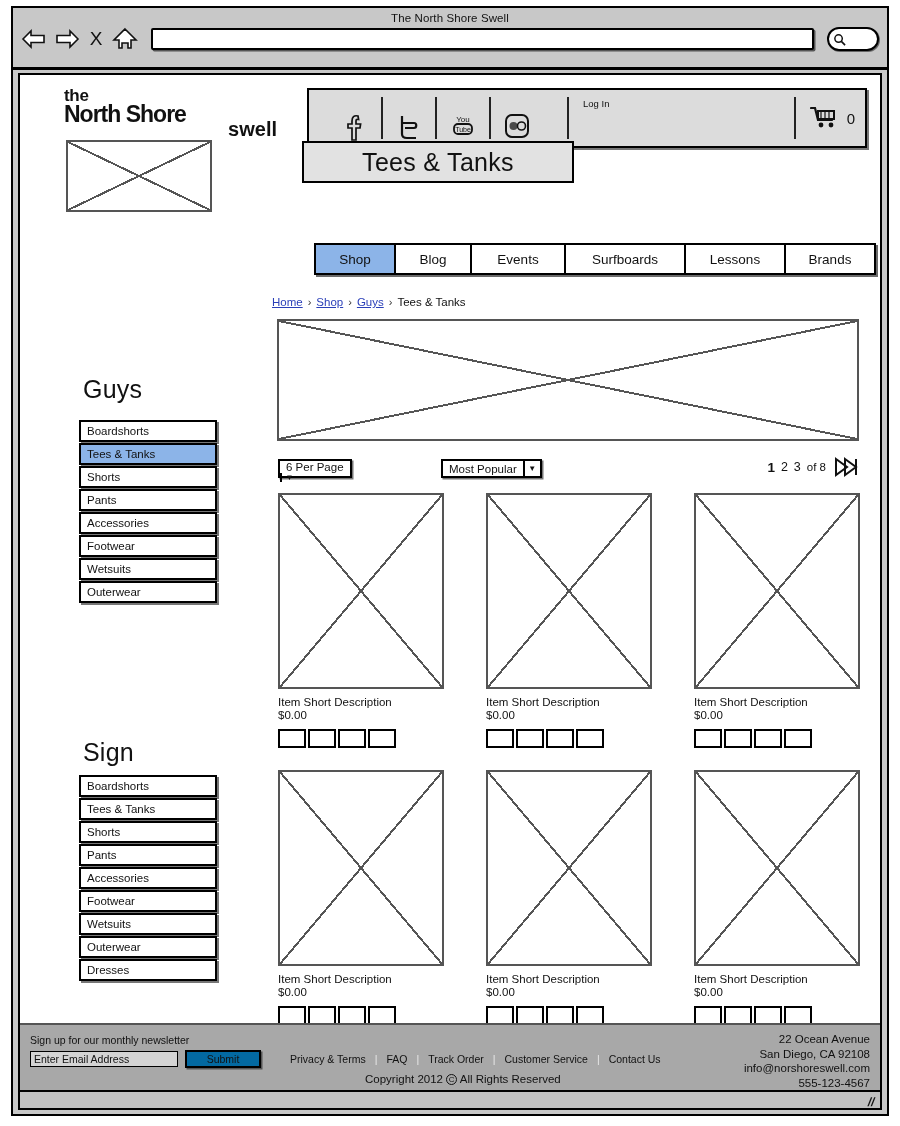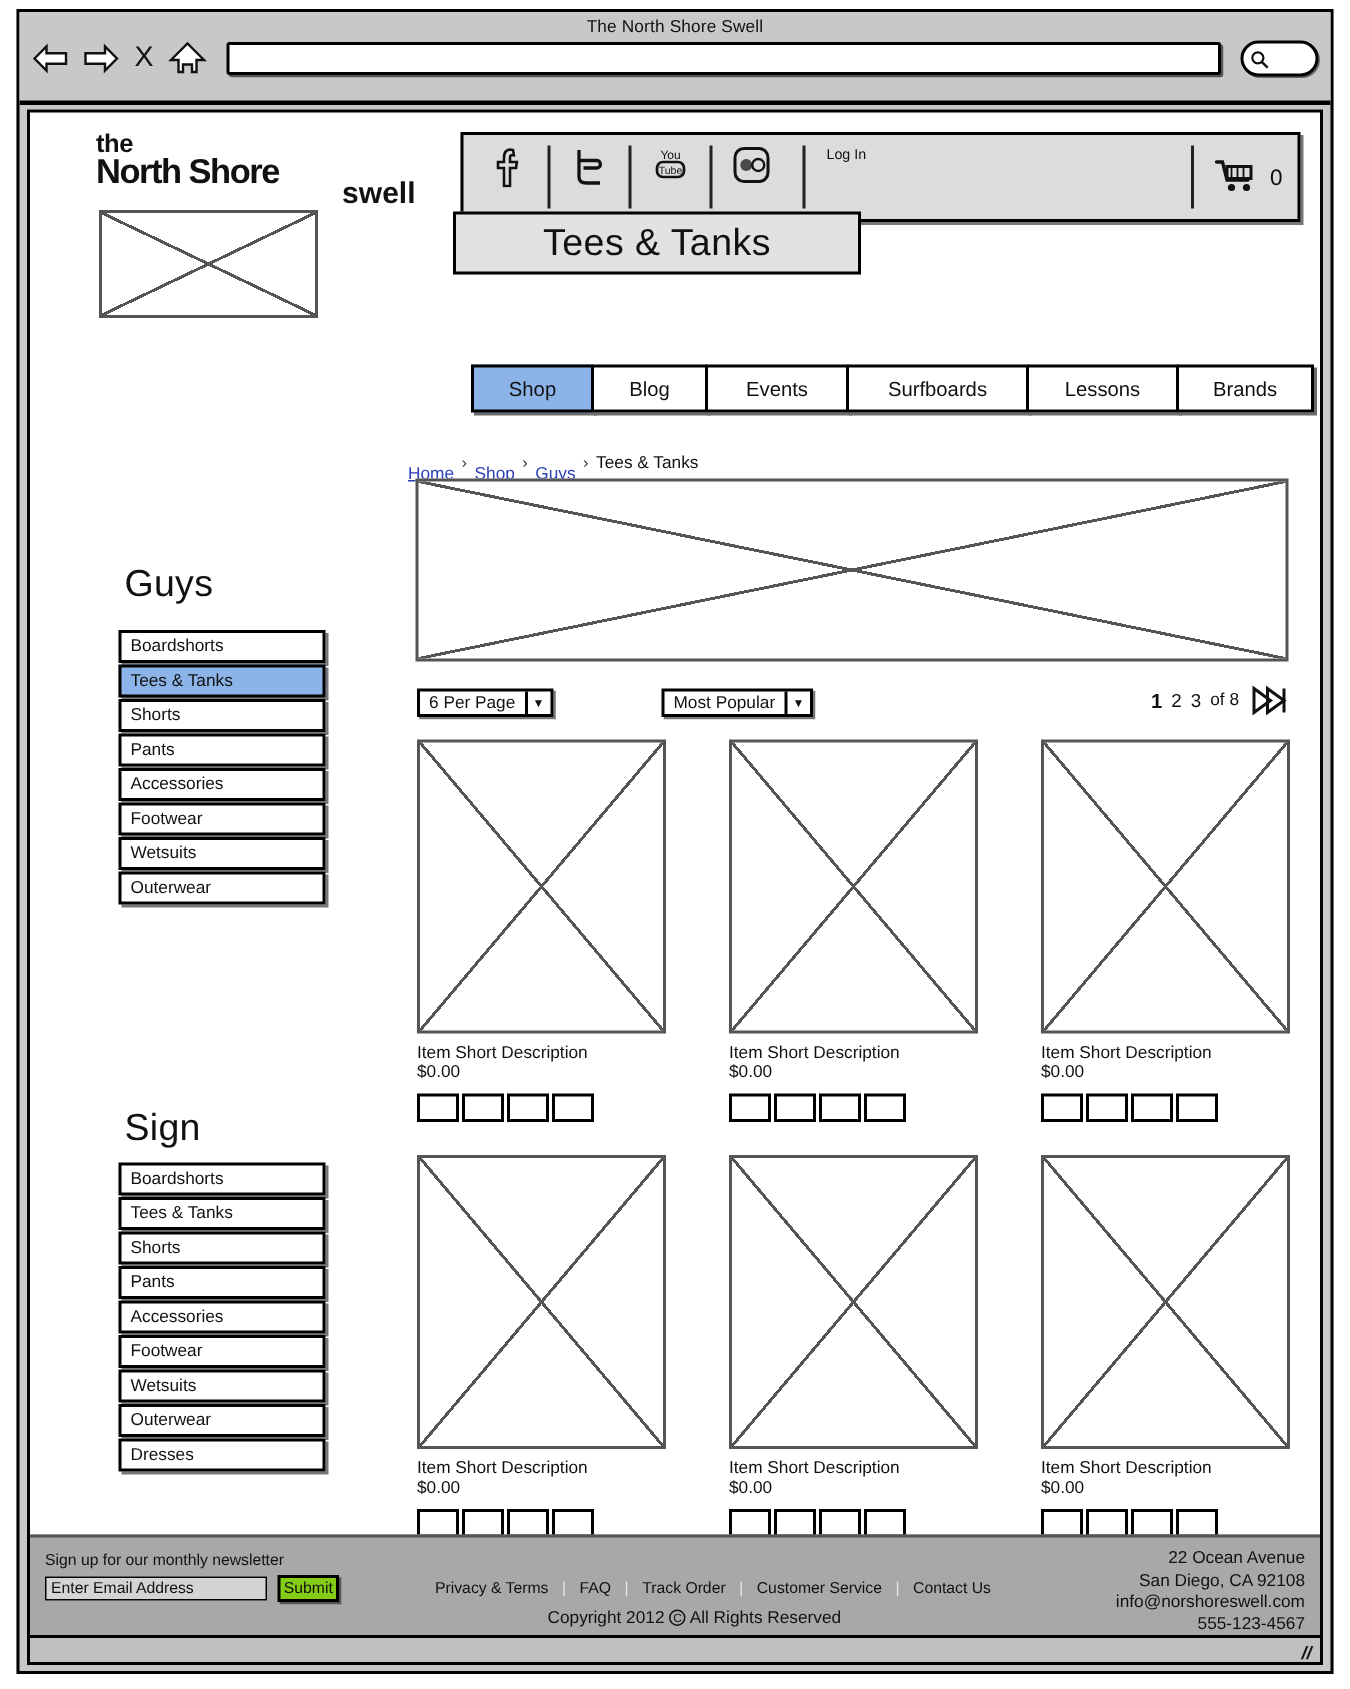--- a/index.html
+++ b/index.html
@@ -80,21 +80,21 @@
   .xbox::after {
     background: linear-gradient(to bottom left, transparent calc(50% - 1px), #555 calc(50% - 1px), #555 calc(50% + 1px), transparent calc(50% + 1px));
   }
 
   .util-bar {
     position: absolute; left: 287px; top: 13px; width: 560px; height: 60px;
     background: #dcdcdc; border: 2px solid #000;
     box-shadow: 2px 2px 0 #777;
     display: flex; align-items: stretch;
   }
-  .social-group { display: flex; align-items: flex-start; padding: 0 8px; }
+  .social-group { display: flex; align-items: flex-end; padding: 0 24px; }
   .social-ico {
     width: 44px; height: 40px; display: flex; align-items: center; justify-content: center;
   }
   .vline { width: 2px; background: #222; margin: 7px 4px; align-self: stretch; }
   .login-group { display: flex; align-items: center; padding-left: 10px; flex:1; }
   .login-label { font-size: 9.5px; margin-right: 8px; align-self: flex-start; margin-top: 8px; }
   .login-fields { display: flex; flex-direction: column; gap: 6px; padding-top: 6px; }
   .lf-row { display: flex; align-items: center; gap: 9px; }
   .lf-name { font-size: 11.5px; width: 62px; }
   .lf-input {
@@ -118,21 +118,21 @@
   .tab.w-events { width: 96px; }
   .tab.w-surf { width: 122px; }
   .tab.w-lessons { width: 102px; }
   .tab.w-brands { width: 92px; }
 
   
   .breadcrumb {
     position: absolute; left: 252px; top: 221px; font-size: 11.5px;
     display: flex; align-items: center; gap: 5px;
   }
-  .crumb-link { color: #2a3fb8; text-decoration: underline; margin-top: 14px; }
+  .crumb-link { color: #2a3fb8; text-decoration: underline; }
   .crumb-sep { color: #333; font-size: 11px; }
   .crumb-cur { color: #111; }
 
   
   .hero {
     position: absolute; left: 257px; top: 244px; width: 582px; height: 122px;
     border: 2px solid #555; background: #fff;
   }
   .hero-label {
     position: absolute; left: 282px; top: 66px; width: 272px; height: 42px;
@@ -146,21 +146,21 @@
   .dd {
     position: absolute; height: 19px; border: 2px solid #000; background: #fff;
     display: flex; align-items: stretch; font-size: 11.5px;
     box-shadow: 1.5px 1.5px 0 #777;
   }
   .dd .lbl { padding: 0 6px; display: flex; align-items: center; }
   .dd .arr {
     width: 17px; border-left: 2px solid #000; display: flex; align-items: center; justify-content: center;
     font-size: 8px;
   }
-  .dd-perpage { left: 0; }
+  .dd-perpage { left: 0; flex-direction: column; }
   .dd-sort { left: 128px; margin-left: 35px; }
   .pager {
     position: absolute; right: 0; top: -2px;
     display: flex; align-items: center; gap: 6px; font-size: 12.5px;
   }
   .pg-cur { font-weight: bold; font-size: 13.5px; }
   .pg-of { font-size: 11.5px; }
   .pg-next { display: flex; margin-left: 2px; }
 
   
@@ -196,22 +196,22 @@
     position: absolute; left: 0; bottom: 0; width: 100%; height: 78px;
     background: #a8a8a8; border-top: 2px solid #555;
   }
   .news-text { position: absolute; left: 10px; top: 9px; font-size: 10.5px; }
   .news-row { position: absolute; left: 10px; top: 26px; display: flex; }
   .news-input {
     width: 148px; height: 16px; background: #d4d4d4; border: 1.5px solid #000;
     font-size: 10.5px; padding-left: 3px; display: flex; align-items: center; color: #111;
   }
   .news-submit {
-    width: 41px; height: 18px; margin-left: 7px; margin-top: -1px;
-    background: #84cc16; border: 2px solid #000;
+    width: 76px; height: 18px; margin-left: 7px; margin-top: -1px;
+    background: #0369a1; border: 2px solid #000;
     display: flex; align-items: center; justify-content: center; font-size: 10.5px;
     box-shadow: 1.5px 1.5px 0 #555;
   }
   .foot-links {
     position: absolute; left: 270px; top: 28px;
     display: flex; align-items: center; gap: 9px; font-size: 10.5px;
   }
   .fl-sep { color: #e8e8e8; }
   .foot-copy { position: absolute; left: 345px; top: 48px; font-size: 11.5px; }
   .copy-mark { display: inline-block; border: 1.3px solid #111; border-radius: 50%; width: 11px; height: 11px; font-size: 8px; line-height: 9px; text-align: center; vertical-align: middle; }

